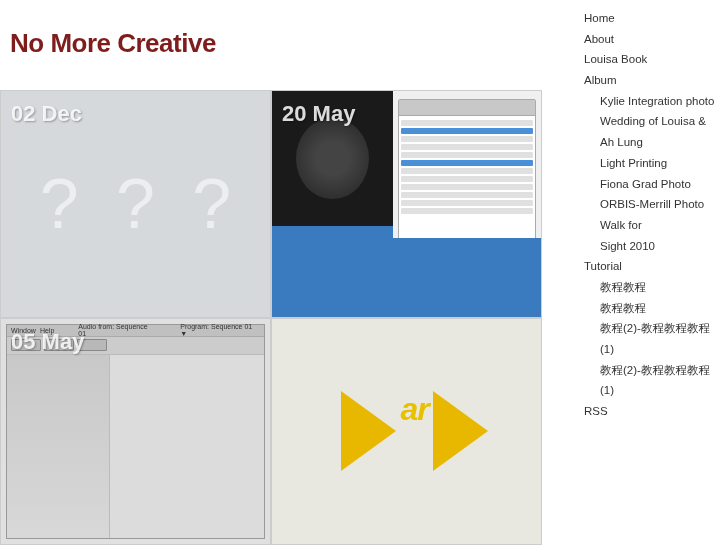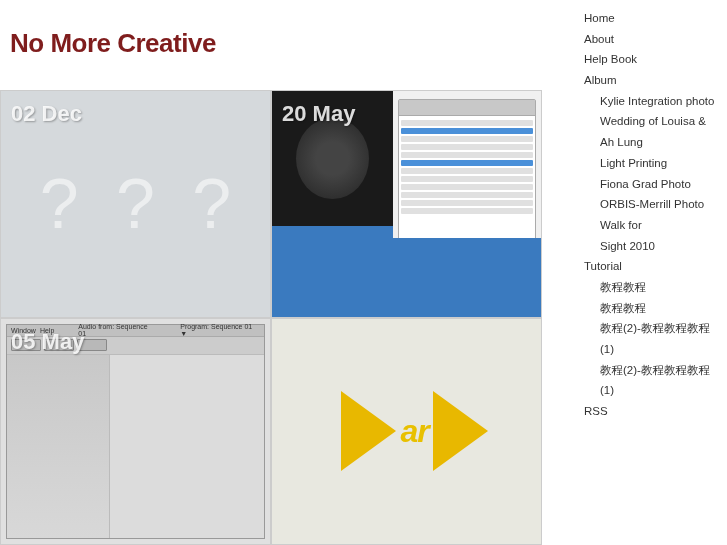--- a/index.html
+++ b/index.html
@@ -265,21 +265,21 @@
       gap: 8px;
     }
 
   </style>
 </head>
 <body>
 
 <nav id="nav">
   <a class="nav-item">Home</a>
   <a class="nav-item">About</a>
-  <a class="nav-item">Help Book</a>
+  <a class="nav-item">Louisa Book</a>
   <a class="nav-item">Album</a>
   <a class="nav-item indent">Kylie Integration photo</a>
   <a class="nav-item indent">Wedding of Louisa &amp; Ah Lung</a>
   <a class="nav-item indent">Light Printing</a>
   <a class="nav-item indent">Fiona Grad Photo</a>
   <a class="nav-item indent">ORBIS-Merrill Photo Walk for</a>
   <a class="nav-item indent2">Sight 2010</a>
   <a class="nav-item">Tutorial</a>
   <a class="nav-item indent">教程教程</a>
   <a class="nav-item indent">教程教程</a>
@@ -364,21 +364,21 @@
               <div style="height:100%;background:#dcdcdc;"></div>
             </div>
           </div>
         </div>
       </div>
     </div>
 
     <div class="post-thumb post-4">
       <div class="post-4-inner">
 
-        <div style="display:flex;align-items:center;gap:4px;margin-left:16px;">
+        <div style="display:flex;align-items:flex-start;gap:4px;margin-left:16px;">
           <div style="width:0;height:0;border-top:40px solid transparent;border-bottom:40px solid transparent;border-left:55px solid #e8b800;"></div>
           <div style="font-size:32px;font-family:Arial,sans-serif;font-weight:bold;color:#e8c000;font-style:italic;letter-spacing:-1px;">ar</div>
           <div style="width:0;height:0;border-top:40px solid transparent;border-bottom:40px solid transparent;border-left:55px solid #e8b800;"></div>
         </div>
       </div>
     </div>
 
   </div>
 </div>
 

